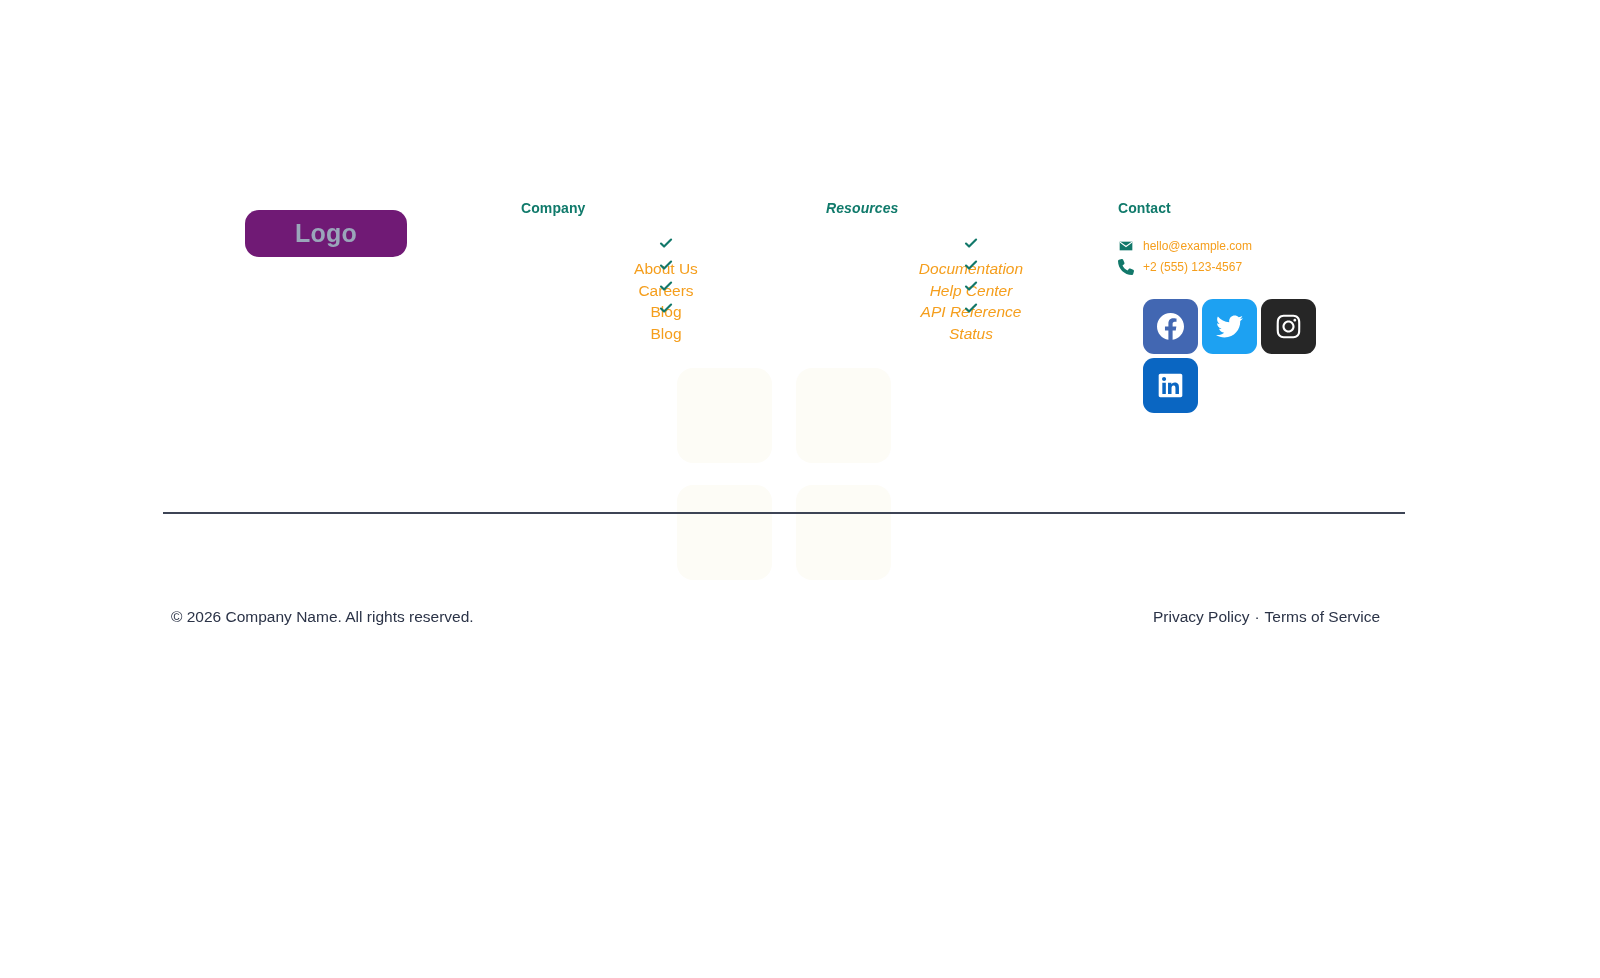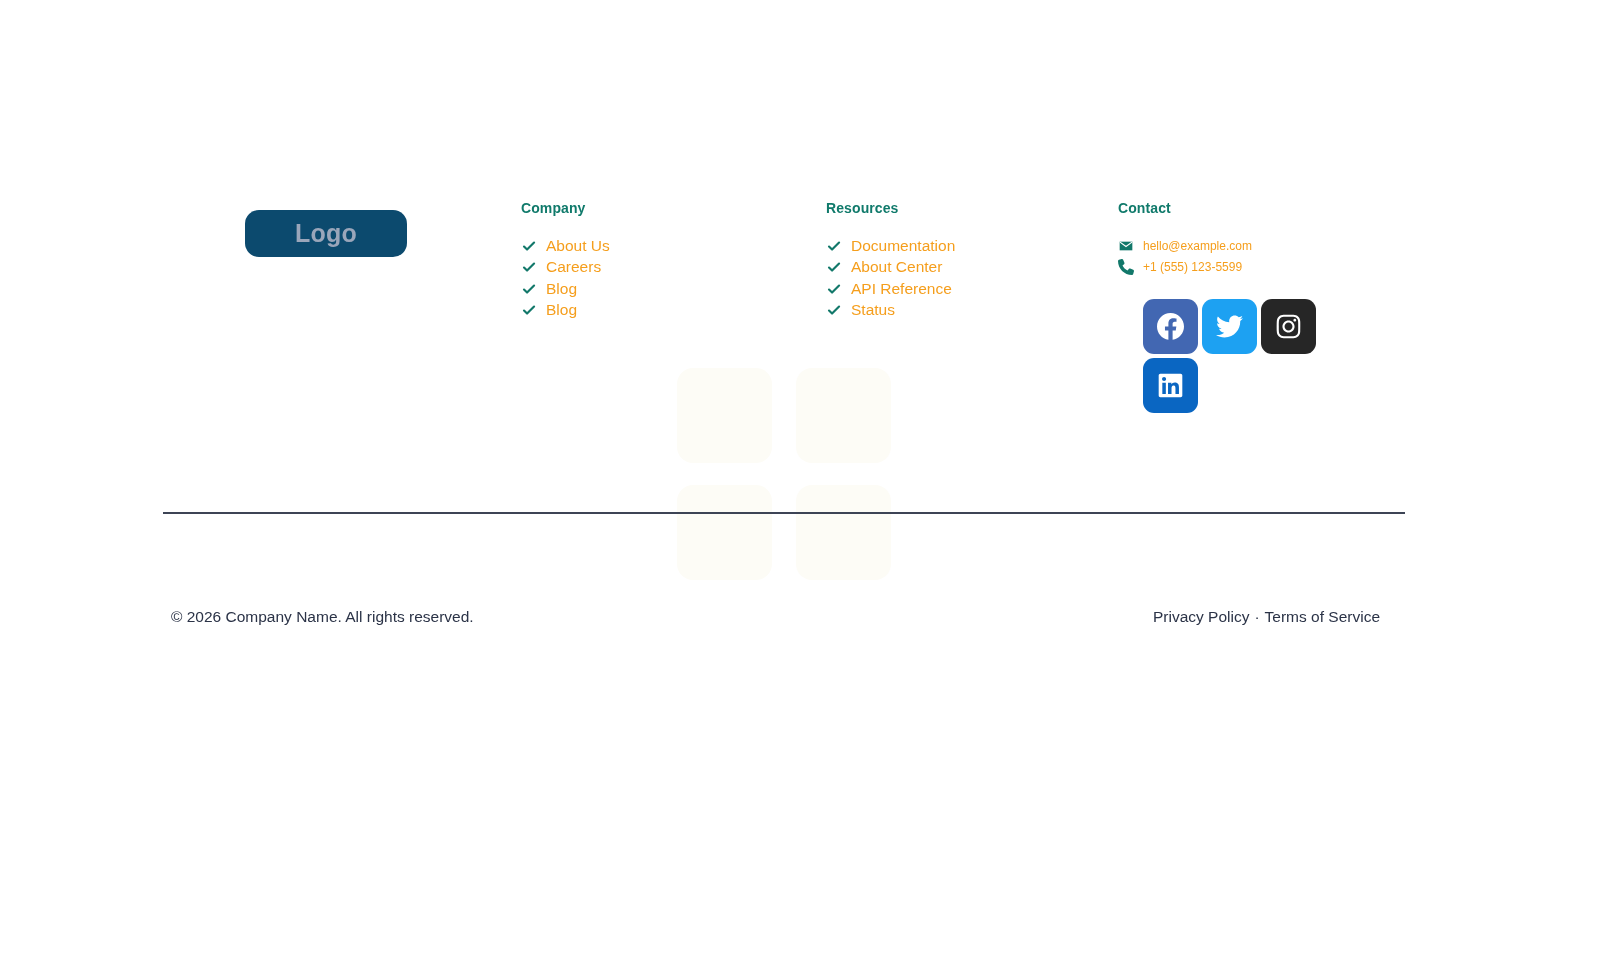--- a/index.html
+++ b/index.html
@@ -50,28 +50,28 @@
     position: relative;
     height: 230px;
   }
 
   .col {
     position: absolute;
     top: 0;
   }
   .col-brand  { left: 50px;  width: 300px; }
   .col-company{ left: 358px; width: 290px; }
-  .col-resources { left: 663px; width: 290px; }
+  .col-resources { left: 663px; width: 290px; font-style: italic; }
   .col-contact{ left: 955px; width: 290px; }
 
   
   .logo-box {
     width: 162px;
     height: 47px;
-    background: #0c4a6e;
+    background: #701a75;
     border-radius: 14px;
     display: flex;
     align-items: center;
     justify-content: center;
     margin-left: 32px;
     margin-top: 10px;
   }
   .logo-text {
     font-size: 25px;
     font-weight: 700;
@@ -95,20 +95,21 @@
     margin-bottom: 0px;
   }
 
   ul.link-list { list-style: none; margin-top: 19px; }
   ul.link-list li {
     display: flex;
     align-items: center;
     gap: 9px;
     height: 21.5px;
     margin-bottom: 0px;
+    flex-direction: column;
   }
   .check-icon {
     width: 16px;
     height: 16px;
     flex: 0 0 16px;
     display: block;
     color: #12786a;
   }
   .link-label {
     font-size: 15.5px;
@@ -253,21 +254,21 @@
           <li>
             <svg class="check-icon" viewBox="0 0 24 24">
                 <path d="M4.5 12.8l4.6 4.6L19.6 6.9" fill="none" stroke="currentColor" stroke-width="3.2" stroke-linecap="round" stroke-linejoin="round"></path>
               </svg>
             <span class="link-label">Documentation</span>
           </li>
           <li>
             <svg class="check-icon" viewBox="0 0 24 24">
                 <path d="M4.5 12.8l4.6 4.6L19.6 6.9" fill="none" stroke="currentColor" stroke-width="3.2" stroke-linecap="round" stroke-linejoin="round"></path>
               </svg>
-            <span class="link-label">About Center</span>
+            <span class="link-label">Help Center</span>
           </li>
           <li>
             <svg class="check-icon" viewBox="0 0 24 24">
                 <path d="M4.5 12.8l4.6 4.6L19.6 6.9" fill="none" stroke="currentColor" stroke-width="3.2" stroke-linecap="round" stroke-linejoin="round"></path>
               </svg>
             <span class="link-label">API Reference</span>
           </li>
           <li>
             <svg class="check-icon" viewBox="0 0 24 24">
                 <path d="M4.5 12.8l4.6 4.6L19.6 6.9" fill="none" stroke="currentColor" stroke-width="3.2" stroke-linecap="round" stroke-linejoin="round"></path>
@@ -284,21 +285,21 @@
             <svg class="ct-icon" viewBox="0 0 24 24">
                 <path fill="currentColor" d="M2.5 5.5h19v13h-19z"></path>
                 <path fill="none" stroke="#ffffff" stroke-width="1.8" d="M3 6.2l9 6.4 9-6.4"></path>
               </svg>
             <span class="ct-label">hello@example.com</span>
           </li>
           <li>
             <svg class="ct-icon" viewBox="0 0 512 512">
                 <path fill="currentColor" d="M164.9 24.6c-7.7-18.6-28-28.5-47.4-23.2l-88 24C12.1 30.2 0 46 0 64c0 247.4 200.6 448 448 448 18 0 33.8-12.1 38.6-29.5l24-88c5.3-19.4-4.6-39.7-23.2-47.4l-96-40c-16.3-6.8-35.2-2.1-46.3 11.6L304.7 368C234.3 334.7 177.3 277.7 144 207.3l49.3-40.3c13.7-11.2 18.4-30 11.6-46.3l-40-96z"></path>
               </svg>
-            <span class="ct-label">+1 (555) 123-5599</span>
+            <span class="ct-label">+2 (555) 123-4567</span>
           </li>
         </ul>
 
         <div class="socials">
           <div class="social-btn" style="background:#4267B2">
             <svg viewBox="0 0 512 512">
                 <path d="M512 256C512 114.6 397.4 0 256 0S0 114.6 0 256c0 127.8 93.6 233.7 216 252.9V330H151V256h65v-56.4c0-64.2 38.2-99.7 96.7-99.7 28 0 57.3 5 57.3 5v63h-32.3c-31.8 0-41.7 19.7-41.7 39.9V256h71l-11.4 74H296v178.9C418.4 489.7 512 383.8 512 256z"></path>
               </svg>
           </div>
           <div class="social-btn" style="background:#1DA1F2">

